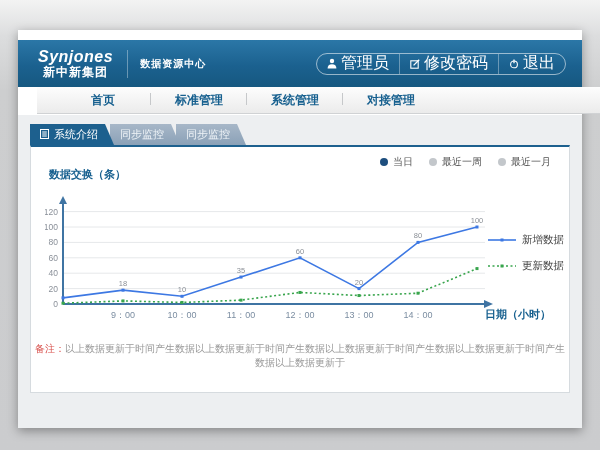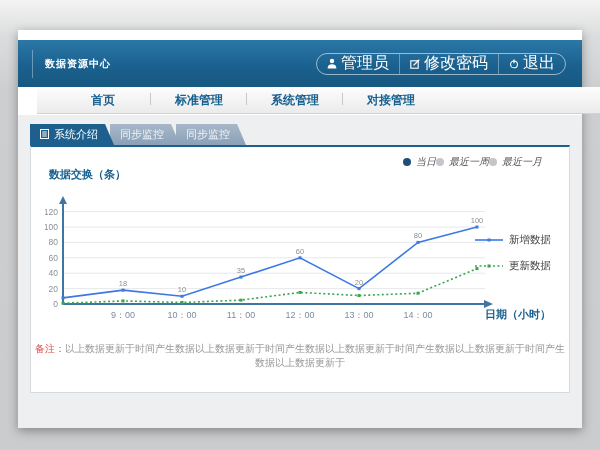--- a/index.html
+++ b/index.html
@@ -42,42 +42,46 @@
   .tabs { position:absolute; left:12px; top:9px; display:flex; height:21px; }
   .tab { height:21px; display:flex; align-items:center; gap:5px; padding:0 16px 0 10px;
     font-size:11px; cursor:pointer;
     clip-path:polygon(0 0, calc(100% - 9px) 0, 100% 100%, 0 100%);text-align:right; }
   .tab.active { background:#1d608e; color:#fff; z-index:2; }
   .tab.inactive { background:linear-gradient(180deg,#a7b7c8,#8ba1b7); color:#eef3f7; margin-left:-4px; z-index:1; }
 
   .panel { position:absolute; left:12px; top:30px; width:540px; height:248px;
     background:#fff; border:1px solid #d6dbdf; border-top:2px solid #1d608e; }
 
-  .range-legend { position:absolute; top:8px; right:27px; display:flex; gap:0;font-style:italic; }
+  .range-legend { position:absolute; top:8px; right:18px; display:flex; gap:16px; }
   .range-opt { display:flex; align-items:center; gap:5px; font-size:10px; color:#555; cursor:pointer; }
   .radio-dot { width:8px; height:8px; border-radius:50%; background:#c3c7cb; }
   .range-opt.selected .radio-dot { background:#1d4e7e; }
 
   .ylabel { position:absolute; left:18px; top:20px; font-size:11px; font-weight:bold; color:#17608f; }
   .chart-svg { position:absolute; left:14px; top:45px; }
 
-  .series-legend { position:absolute; right:18px; top:86px; display:flex; flex-direction:column; gap:12px; }
+  .series-legend { position:absolute; right:5px; top:86px; display:flex; flex-direction:column; gap:12px; }
   .series-item { display:flex; align-items:center; gap:6px; font-size:10.5px; color:#444; }
 
   .xlabel { position:absolute; right:18px; top:160px; font-size:11px; font-weight:bold; color:#17608f; }
 
   .note { position:absolute; left:0; bottom:22px; width:100%; text-align:center; font-size:10px; color:#999; }
   .note-prefix { color:#d9534f; }
 </style>
 </head>
 <body>
 
 <div class="card">
 
   <div class="header">
+    <div class="logo">
+      <div class="logo-en">Synjones</div>
+      <div class="logo-cn">新中新集团</div>
+    </div>
     <div class="hdr-div"></div>
     <div class="app-title">数据资源中心</div>
 
     <div class="user-pill">
       <div class="user-btn">
         <span>
           <svg width="10" height="11" viewBox="0 0 10 11">
               <circle cx="5" cy="3" r="2.2" fill="#fff"></circle>
               <path d="M0.6 10.5 Q0.6 6.2 5 6.2 Q9.4 6.2 9.4 10.5 Z" fill="#fff"></path>
             </svg>

